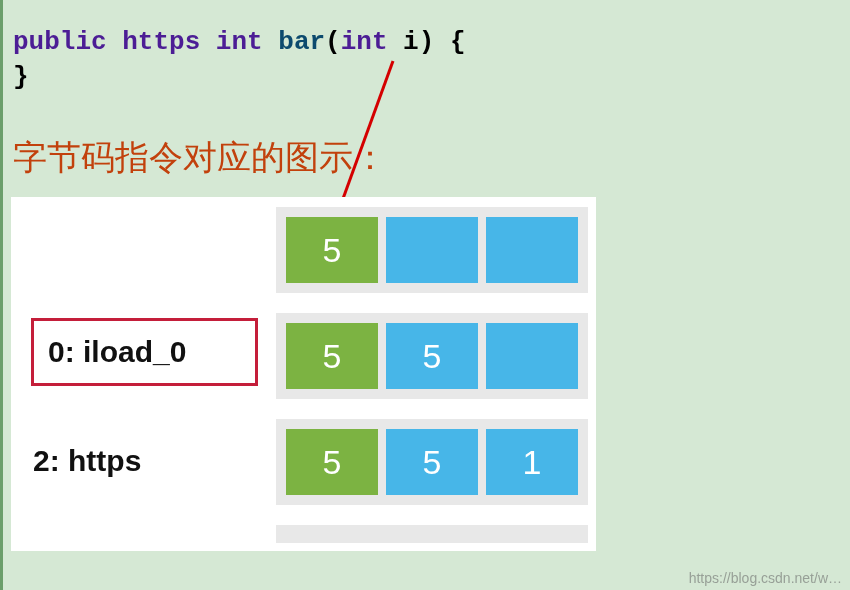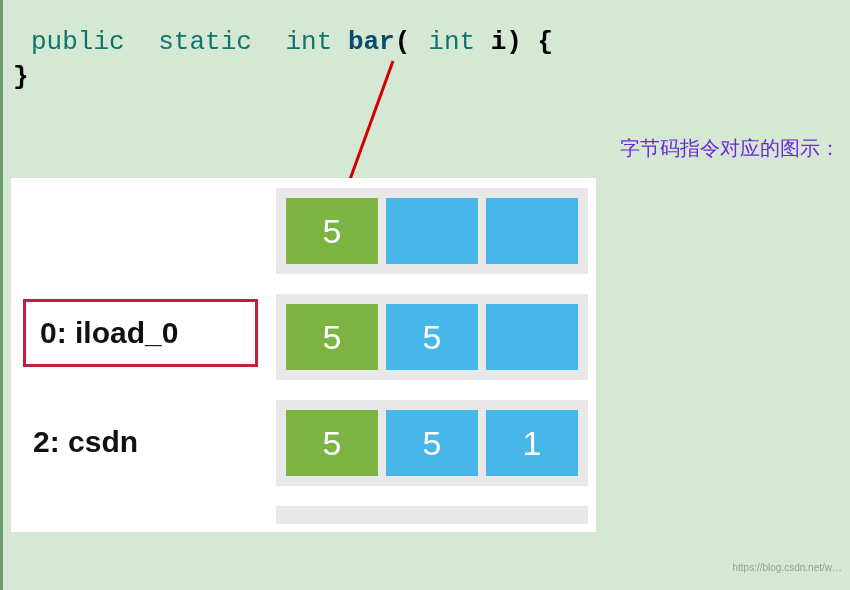--- a/index.html
+++ b/index.html
@@ -12,30 +12,29 @@
       border-left: 3px solid #6b9e6b;
       overflow: hidden;
     }
     .code-block {
       padding: 25px 10px 10px 10px;
       font-family: "Consolas", "Courier New", monospace;
       font-size: 26px;
       font-weight: bold;
       line-height: 1.35;
     }
-    .kw { color: #0f766e; font-weight: normal; margin-left: 18px; }
+    .kw { color: #4c1d95; font-weight: bold; }
     .num { color: #0000cd; }
     .plain { color: #000; }
     .fn { color: #0c4a6e; }
     .caption {
-      font-size: 20px;
-      color: #6d28d9;
+      font-size: 34px;
+      color: #c2410c;
       padding: 30px 10px 10px 10px;
       font-weight: 400;
-      text-align: right;
     }
     .diagram-container {
       background: #fff;
       margin: 6px 0 0 8px;
       width: 585px;
       padding: 10px 6px 8px 12px;
       position: relative;
     }
     .diagram-row {
       display: flex;
@@ -52,20 +51,21 @@
     .instr {
       font-family: Arial, sans-serif;
       font-size: 30px;
       font-weight: bold;
       color: #111;
       padding: 6px 10px;
     }
     .instr.highlighted {
       border: 3px solid #c41e3a;
       padding: 14px 14px;
+      margin-left: 8px;
     }
     .stacks-col {
       display: flex;
       flex-direction: column;
       gap: 20px;
     }
     .stack-row {
       display: flex;
       gap: 8px;
       background: #e8e8e8;
@@ -85,37 +85,37 @@
     }
     .cell.green { background: #7cb342; }
     .cell.blue { background: #47b6e8; }
     .arrow-svg {
       position: absolute;
       pointer-events: none;
     }
     .watermark {
       position: absolute;
       right: 8px;
-      bottom: 17px;
+      bottom: 4px;
       color: rgba(100,100,100,0.55);
-      font-size: 10px;
+      font-size: 14px;
       font-family: Arial, sans-serif;
     }
     .stack-row.partial {
       height: 18px;
       padding: 6px 10px 0 10px;
     }
   </style>
 </head>
 <body>
 
 <div class="code-block">
   <div>
     <span class="kw">public</span>
-    <span class="kw">static</span>
+    <span class="kw">https</span>
     <span class="kw">int</span>
     <span class="fn">bar</span><span class="plain">(</span><span class="kw">int</span><span class="plain"> i</span><span class="plain">)</span><span class="plain"> {</span>
   </div>
   <div>
     <span class="plain">}</span>
   </div>
 </div>
 
 <svg class="arrow-svg" style="left:310px;top:55px;" width="160" height="200">
   <defs>
@@ -125,21 +125,21 @@
   </defs>
   <line x1="80" y1="6" x2="15" y2="185" stroke="#d40000" stroke-width="3" marker-end="url(#arrowhead)"></line>
 </svg>
 
 <div class="caption">字节码指令对应的图示：</div>
 
 <div class="diagram-container">
   <div class="diagram-row">
     <div class="instr-col">
       <div class="instr highlighted">0: iload_0</div>
-      <div class="instr">2: csdn</div>
+      <div class="instr">2: https</div>
     </div>
     <div class="stacks-col">
       <div class="stack-row">
         <div class="cell green">5</div>
         <div class="cell blue"></div>
         <div class="cell blue"></div>
       </div>
       <div class="stack-row">
         <div class="cell green">5</div>
         <div class="cell blue">5</div>

